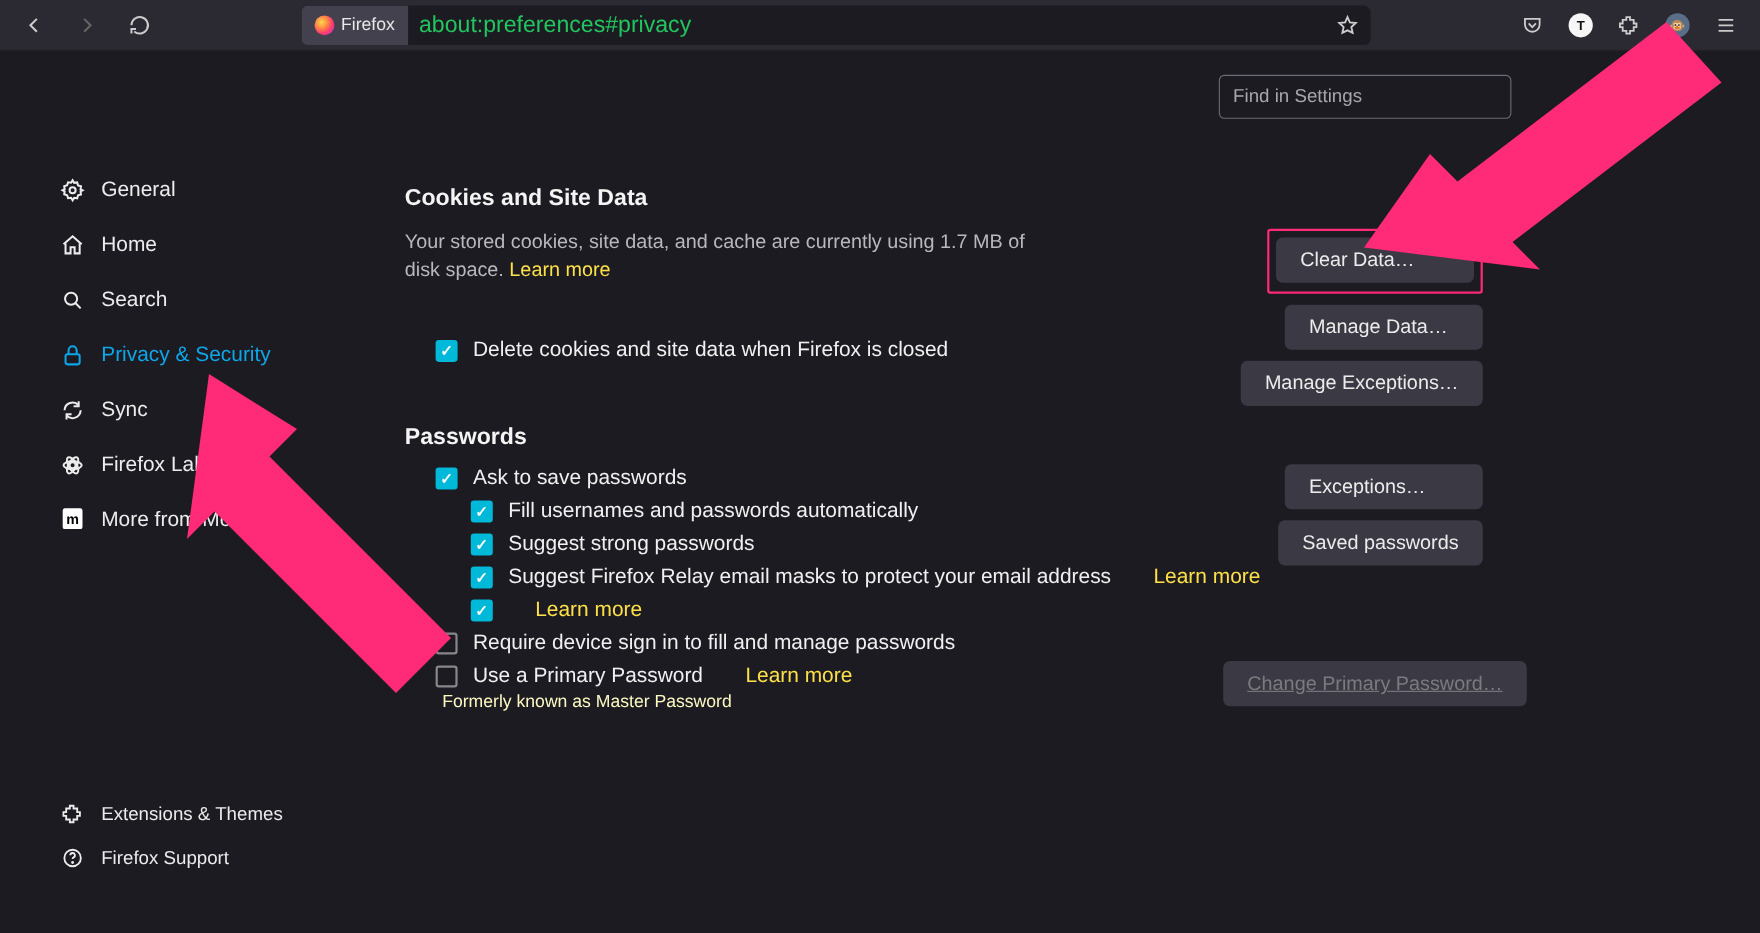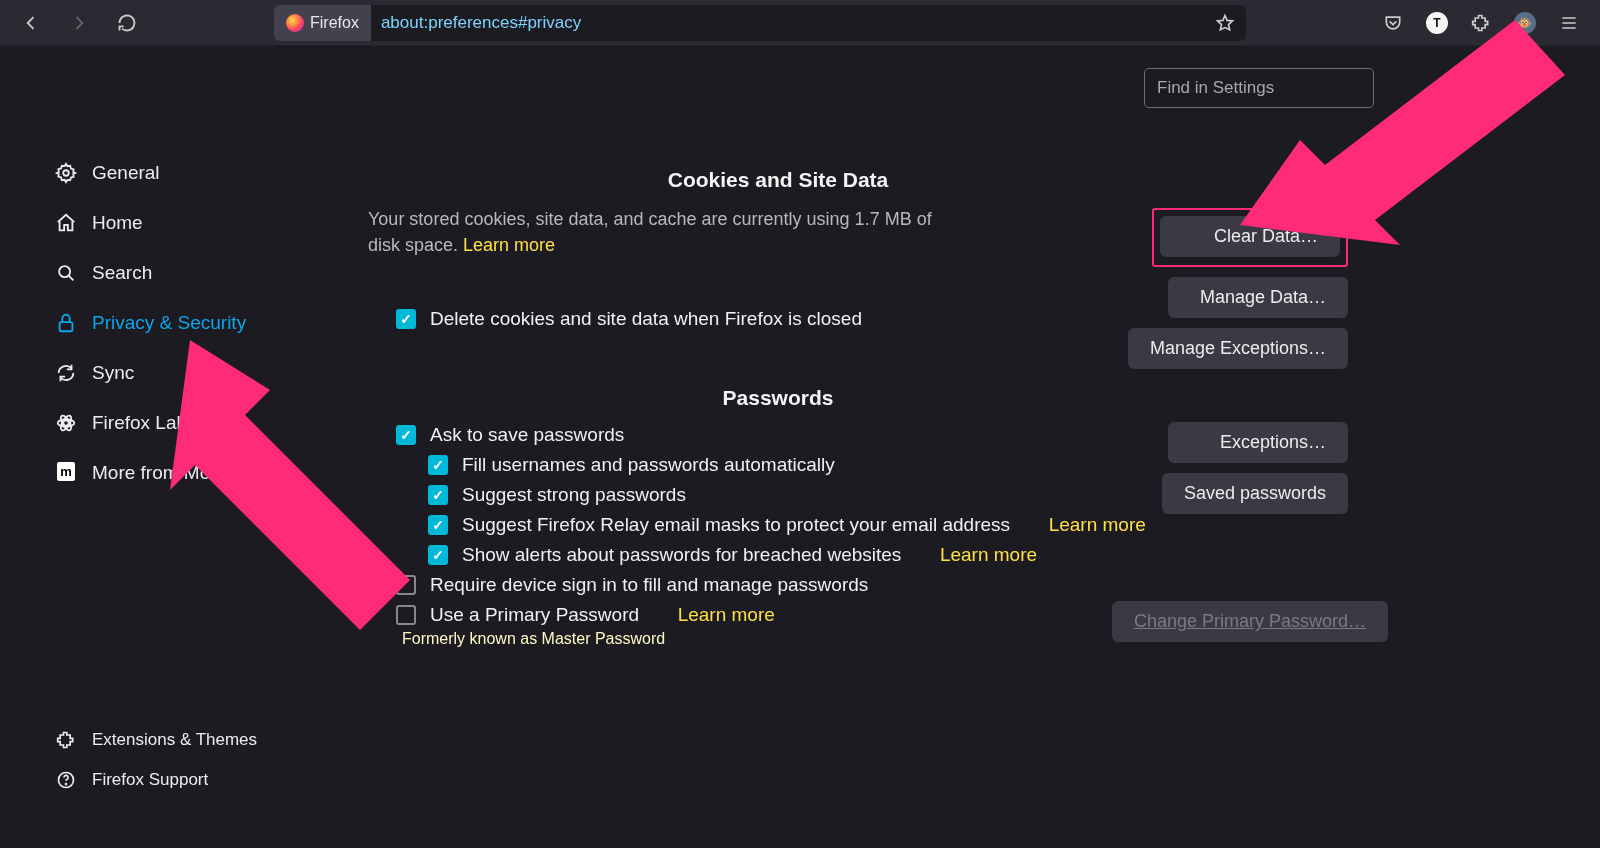--- a/index.html
+++ b/index.html
@@ -45,22 +45,22 @@
     padding: 0 12px;
     color: #e8e8e8;
     font-size: 16px;
   }
   .fx-logo {
     width: 18px; height: 18px; border-radius: 50%;
     background: radial-gradient(circle at 35% 35%, #ffd452 0%, #ff9142 30%, #ff3b6b 60%, #b22cff 100%);
   }
   .url-text {
     padding: 0 10px;
-    color: #7dd3fc;
-    font-size: 17px;
+    color: #22c55e;
+    font-size: 21px;
     flex: 1;
   }
   .star-btn {
     width: 34px; height: 34px;
     display: flex; align-items: center; justify-content: center;
     color: #ccc;
     margin-right: 4px;
   }
   .right-icons { display: flex; gap: 2px; }
   .avatar-circle {
@@ -104,35 +104,34 @@
     position: relative;
     padding: 22px 40px 0 38px;
     overflow: hidden;
   }
   .search-wrap {
     display: flex; justify-content: flex-end;
     margin-bottom: 60px;
     margin-right: 186px;
   }
   .search-input {
-    width: 230px; height: 40px;
+    width: 266px; height: 40px;
     background: transparent;
     border: 1px solid #6d6d78;
     border-radius: 5px;
     color: #bbb;
     padding: 0 12px;
     font-size: 17px;
   }
   .search-input::placeholder { color: #a7a7ad; }
 
   .section { margin-bottom: 56px; max-width: 820px; position: relative; }
   .section h2 {
     font-size: 21px; font-weight: 600; color: #f4f4f4;
     margin-bottom: 14px;
-    text-align: center;
   }
   .desc { font-size: 18px; color: #b8b8be; line-height: 1.45; max-width: 600px; }
   .linky { color: #fde047; cursor:pointer; }
   .checkrow { display:flex; align-items:center; gap:14px; font-size:19px; margin-top: 8px; padding-left: 28px; }
   .subcheck { margin-left: 32px; }
   .cbox {
     width: 20px; height: 20px; border: 2px solid #888; border-radius: 3px;
     display:flex; align-items:center; justify-content:center;
     flex-shrink: 0;
   }
@@ -150,21 +149,21 @@
   .fx-btn {
     background: #3b3a44;
     color: #ececec;
     font-size: 18px;
     padding: 10px 22px;
     border: none;
     border-radius: 6px;
     cursor: pointer;
     font-weight: 500;
     min-width: 180px;
-    text-align: right;
+    text-align: left;
   }
   .fx-btn.disabled { color: #7a7a7f; text-decoration: underline; }
   .highlight-box {
     border: 2px solid #ff2a78;
     padding: 6px 6px 8px 6px;
     border-radius: 3px;
   }
 
   .pw-btns {
     position: absolute;
@@ -372,21 +371,21 @@
         <span class="cbox on"></span>
         <span>Suggest strong passwords</span>
       </div>
       <div class="checkrow subcheck">
         <span class="cbox on"></span>
         <span>Suggest Firefox Relay email masks to protect your email address</span>&nbsp;&nbsp;
         <span class="linky">Learn more</span>
       </div>
       <div class="checkrow subcheck">
         <span class="cbox on"></span>
-        <span>Show alerts about passwords for breached websites</span>&nbsp;&nbsp;
+        &nbsp;&nbsp;
         <span class="linky">Learn more</span>
       </div>
       <div class="checkrow">
         <span class="cbox"></span>
         <span>Require device sign in to fill and manage passwords</span>
       </div>
       <div class="checkrow">
         <span class="cbox"></span>
         <span>Use a Primary Password</span>&nbsp;&nbsp;
         <span class="linky">Learn more</span>

